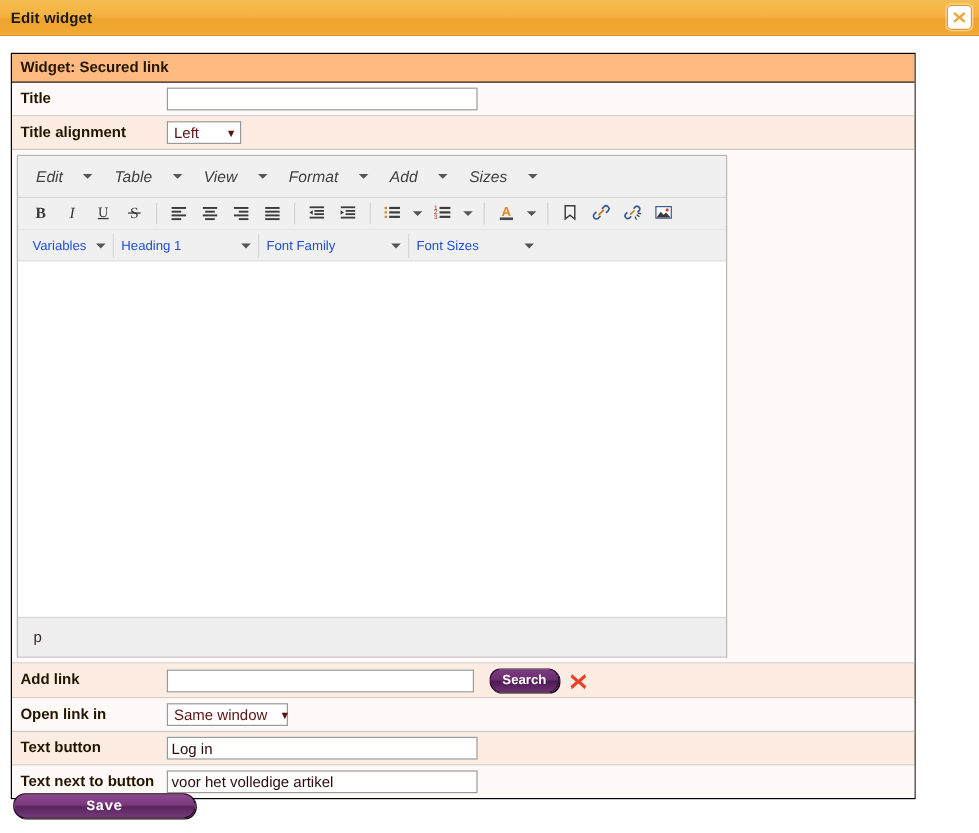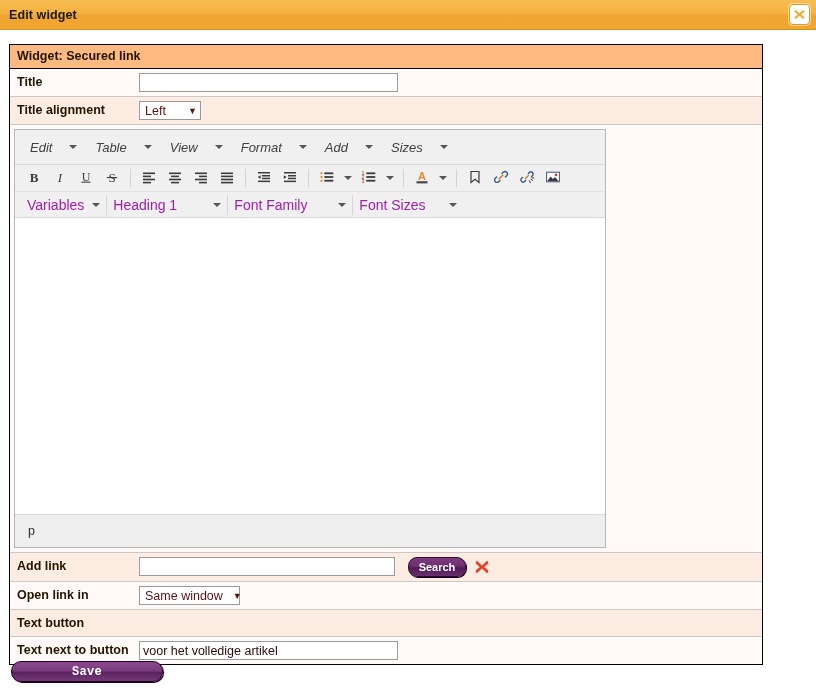--- a/index.html
+++ b/index.html
@@ -69,21 +69,21 @@
     padding: 5px 0 5px 7px;
     font-weight: bold;
     font-size: 12.5px;
     color: #231500;
     line-height: 16px;
   }
   .cell-field {
     flex: 1 1 auto;
     padding: 4px 0 4px 4px;
     display: flex;
-    align-items: flex-start;
+    align-items: center;
   }
 
   
   .text-input {
     height: 19px;
     border: 1px solid #9a9a9a;
     background: #ffffff;
     font-family: "Liberation Sans", sans-serif;
     font-size: 12.5px;
     color: #2b0a0a;
@@ -189,22 +189,22 @@
     cursor: pointer;
   }
   .tb-sep {
     width: 1px; height: 18px;
     background: #d2d2d2;
     margin: 0 5px;
   }
   .tb-listbox {
     height: 22px;
     display: inline-flex; align-items: center;
-    font-size: 14px;
-    color: #a21caf;
+    font-size: 11px;
+    color: #1d4ed8;
     padding: 0 6px;
     cursor: pointer;
     white-space: nowrap;
   }
   .tb-listbox .lb-caret {
     border-left: 4px solid transparent;
     border-right: 4px solid transparent;
     border-top: 4px solid #555;
     width: 0; height: 0;
     margin-left: 8px;
@@ -550,20 +550,23 @@
     <div class="cell-field">
       <div class="select-box sel-open">
         <span>Same window</span>
         <span class="caret">▼</span>
       </div>
     </div>
   </div>
 
   <div class="row even">
     <div class="cell-label">Text button</div>
+    <div class="cell-field">
+      <input class="text-input w-textbtn" type="text" value="Log in" style="">
+    </div>
   </div>
 
   <div class="row odd">
     <div class="cell-label">Text next to button</div>
     <div class="cell-field">
       <input class="text-input w-textnext" type="text" value="voor het volledige artikel" style="">
     </div>
   </div>
 </div>
 

